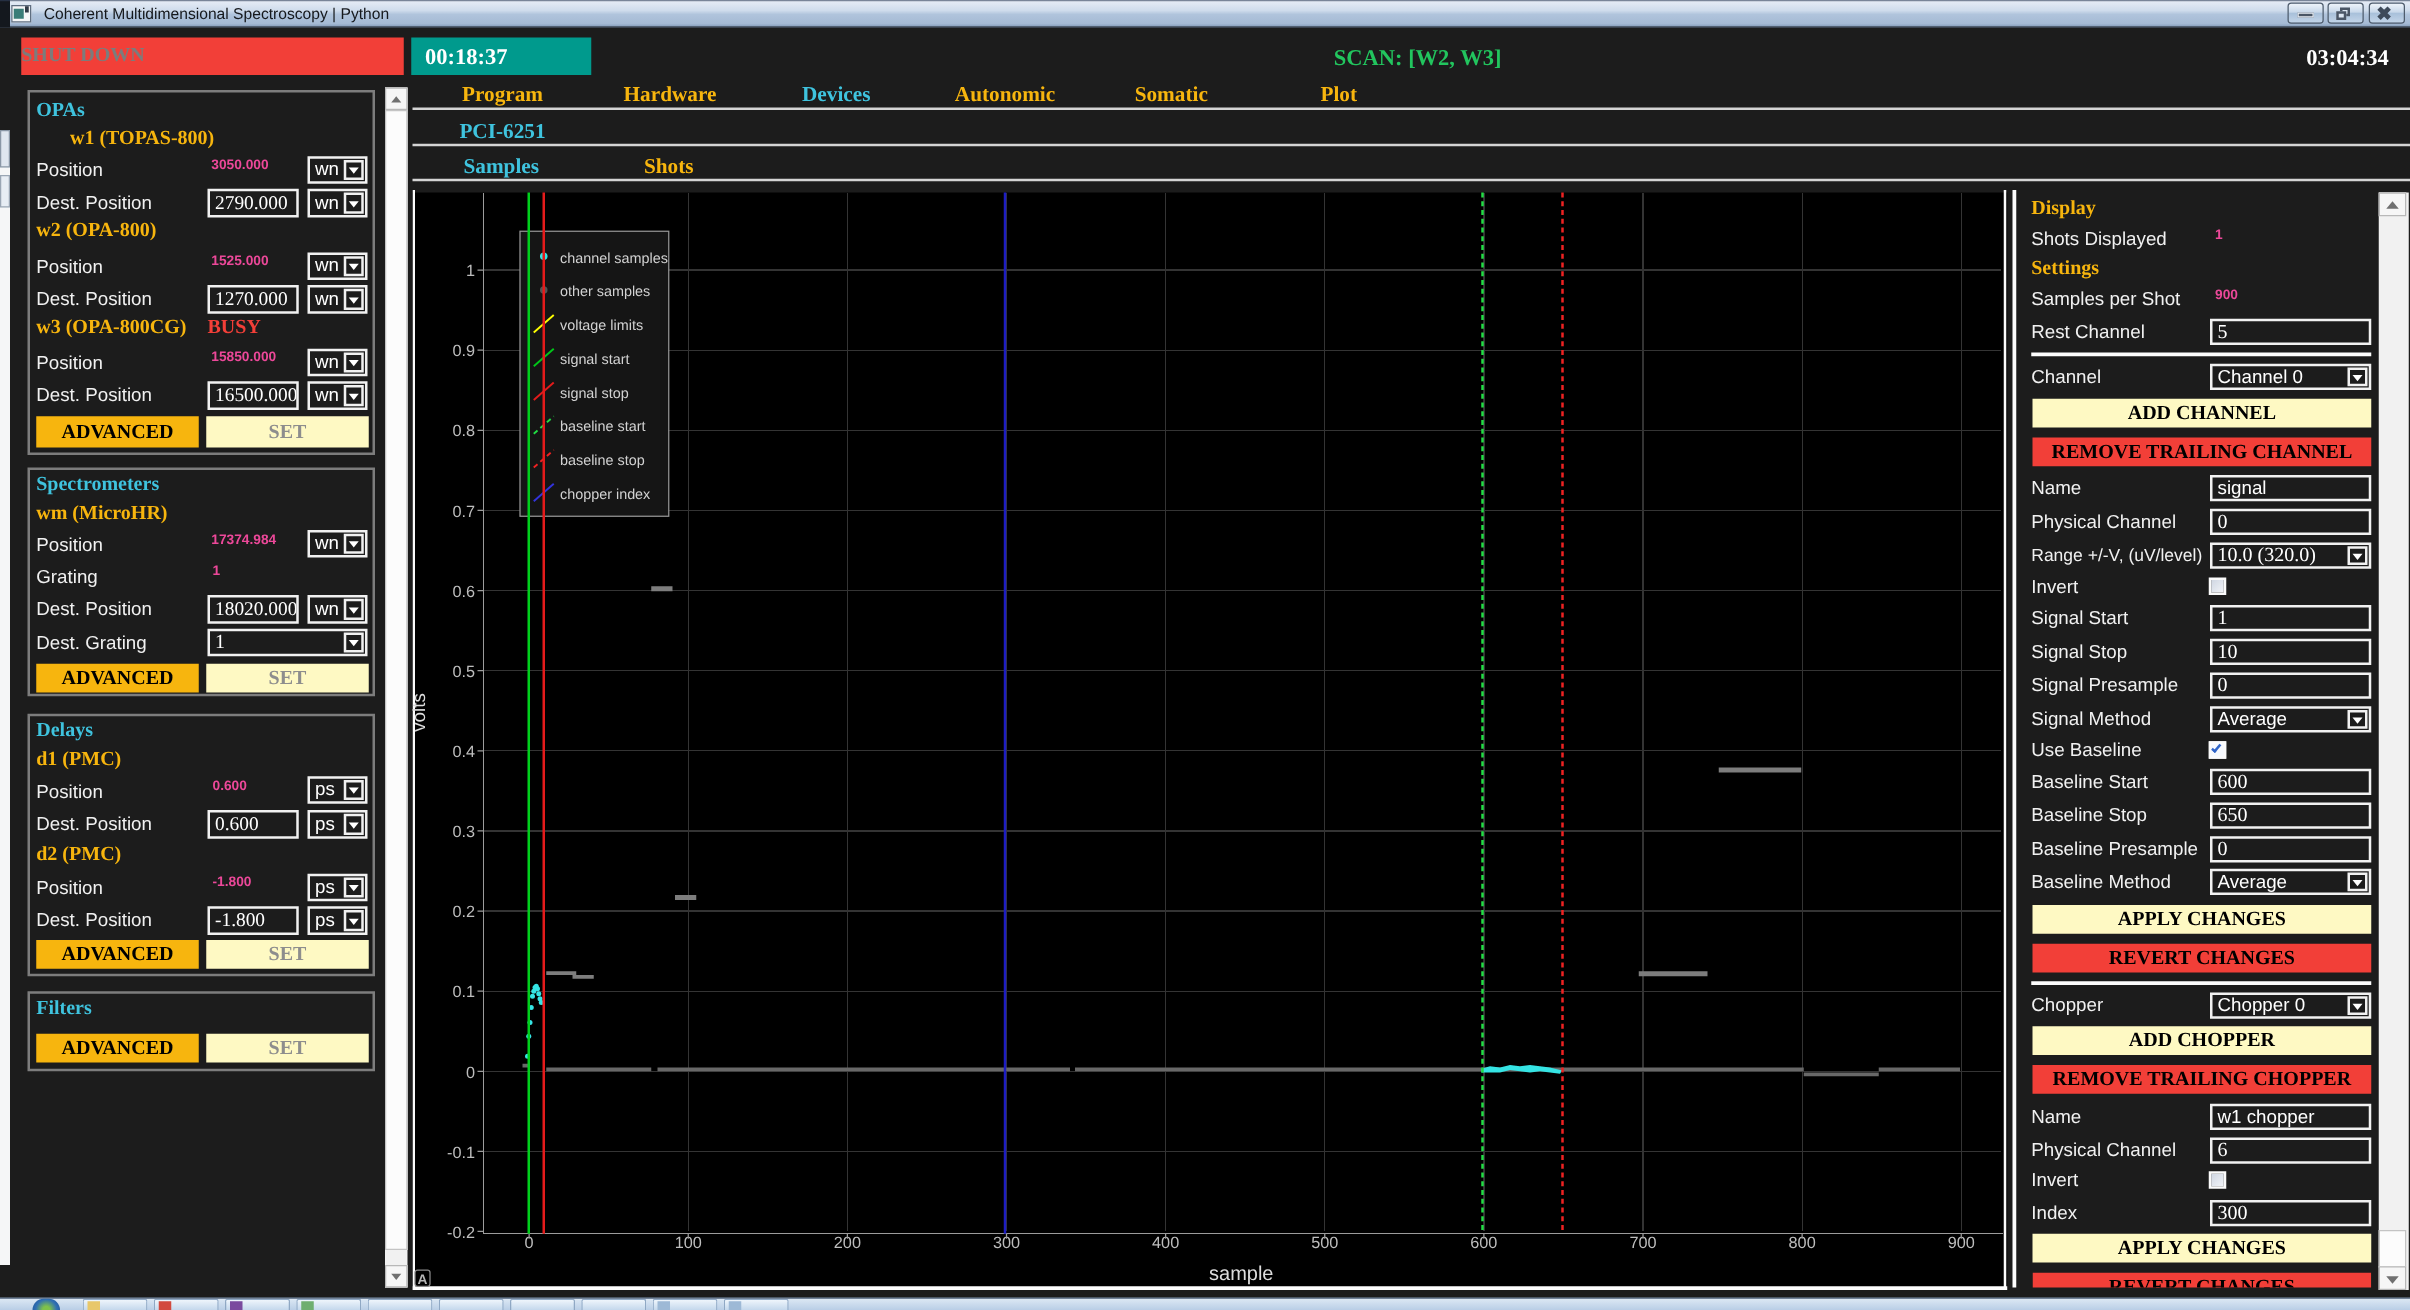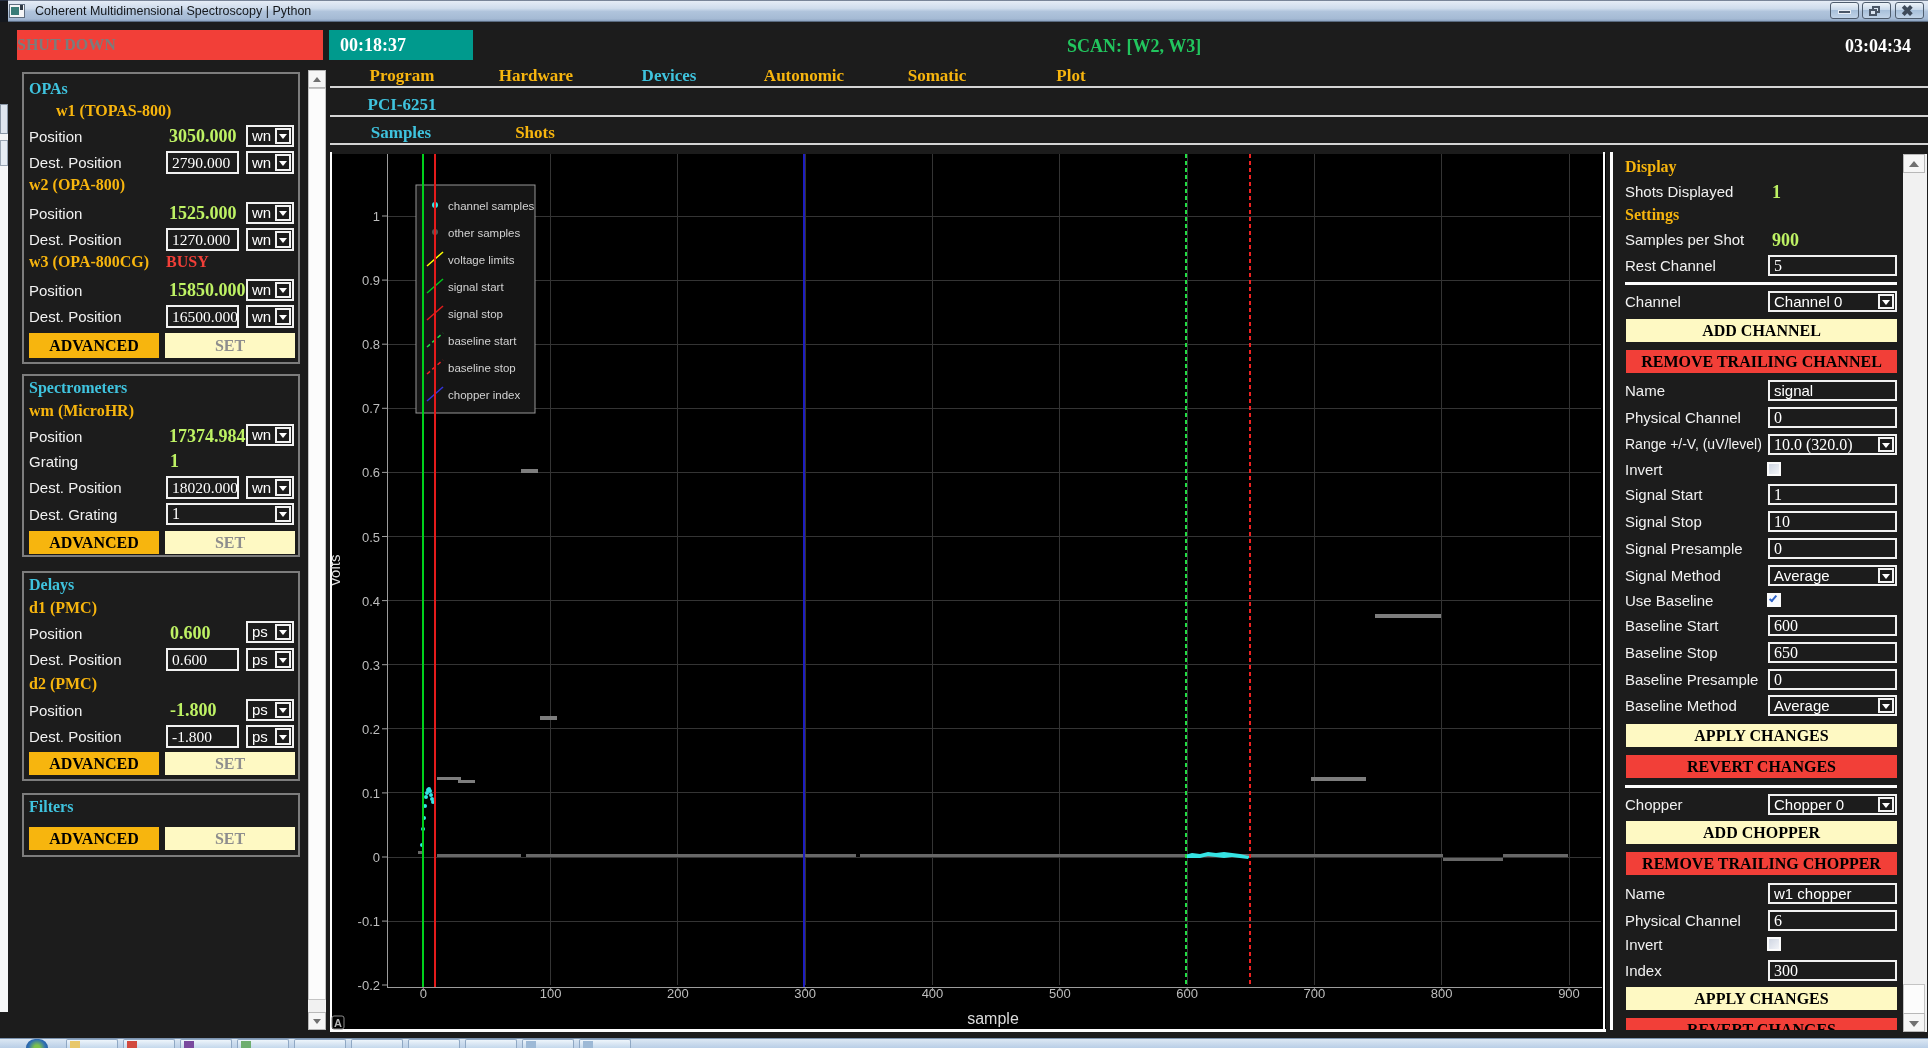--- a/index.html
+++ b/index.html
@@ -3,21 +3,21 @@
 <style>
 *{margin:0;padding:0;box-sizing:border-box;}
 html,body{width:1928px;height:1048px;overflow:hidden;background:#1c1c1c;font-family:"Liberation Sans",sans-serif;}
 .abs{position:absolute;}
 .ser{font-family:"Liberation Serif",serif;}
 .b{font-weight:bold;}
 .gold{color:#f7b50e;}
 .cyan{color:#3fc3de;}
 .red{color:#f23f38;}
 .lbl{font-size:15px;color:#f1f1f1;white-space:nowrap;}
-.val{font-family:Liberation Serif, serif;font-weight:bold;font-size:18px;color:#bef264;white-space:nowrap;}
+.val{font-family:Liberation Sans, sans-serif;font-weight:bold;font-size:11px;color:#ec4899;white-space:nowrap;}
 .hdr{font-family:"Liberation Serif",serif;font-weight:bold;font-size:16px;white-space:nowrap;}
 .inp{border:2px solid #f1f1f1;background:#1c1c1c;color:#fff;font-size:16px;font-family:"Liberation Serif",serif;line-height:17px;padding-left:4px;white-space:nowrap;overflow:hidden;}
 .arr{position:absolute;top:1px;right:1px;width:16px;bottom:1px;border:2px solid #f1f1f1;background:#1c1c1c;}
 .arr:after{content:"";position:absolute;left:50%;top:50%;margin-left:-4px;margin-top:-2px;border-left:4px solid transparent;border-right:4px solid transparent;border-top:5px solid #fff;}
 .btn{font-family:"Liberation Serif",serif;font-weight:bold;font-size:16px;color:#000;text-align:center;white-space:nowrap;}
 .teal{background:#fef9c3;}
 .redbg{background:#f23f38;}
 .goldbg{background:#f7b50e;}
 .panel{border:2px solid #7d7d7d;background:#1c1c1c;}
 .sep{background:#fdfdfd;height:3px;}

